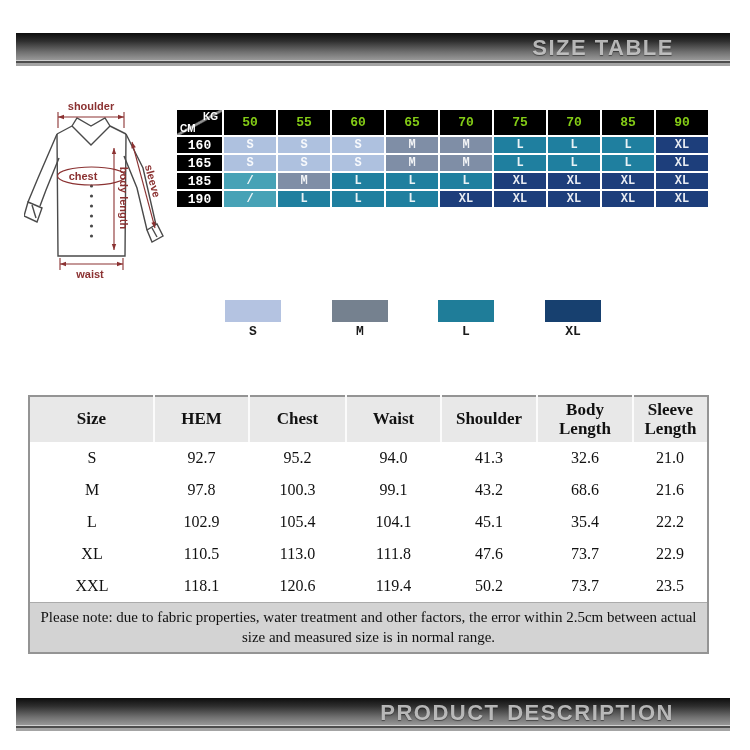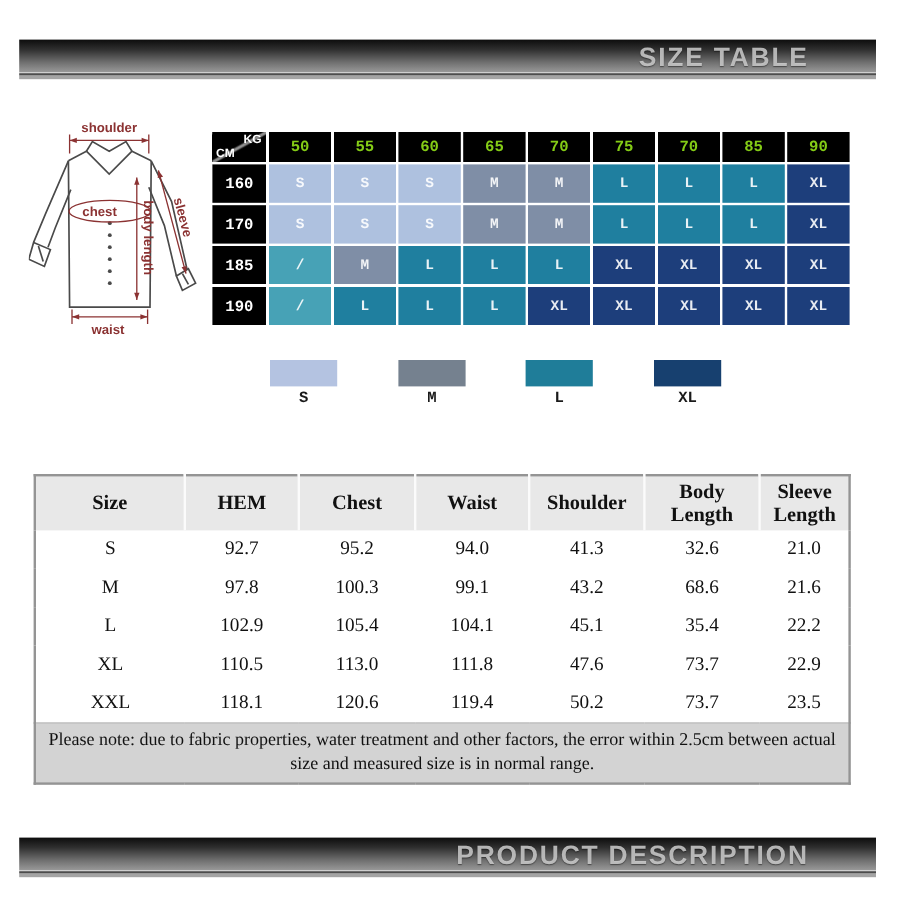--- a/index.html
+++ b/index.html
@@ -26,21 +26,21 @@
   #bottom-bar{top:698px;}
 
   
   #matrix-wrap{position:absolute;left:175px;top:108px;}
   #matrix-wrap table{border-collapse:collapse;table-layout:fixed;}
   #matrix-wrap th,#matrix-wrap td{
     border:2px solid #fff;padding:0;text-align:center;vertical-align:middle;
     overflow:hidden;
   }
   #matrix-wrap thead tr{height:27px;}
-  #matrix-wrap tbody tr{height:34px;}
+  #matrix-wrap tbody tr{height:18px;}
   .m-hdr{background:#000;color:#84cc16;font:bold 13px "Liberation Mono",monospace;}
   .m-rowlbl{background:#000;color:#fff;font:bold 13px "Liberation Mono",monospace;}
   .m-cell{font:bold 12px "Liberation Mono",monospace;color:rgba(255,255,255,0.9);}
   .m-corner{
     position:relative;
     background:#000 linear-gradient(to bottom right,rgba(0,0,0,0) 46%,#8f8f8f 49%,#8f8f8f 52%,rgba(0,0,0,0) 55%);
   }
   .m-corner .kg{position:absolute;top:1px;right:4px;font:bold 10px "Liberation Sans",sans-serif;color:#fff;}
   .m-corner .cm{position:absolute;bottom:1px;left:3px;font:bold 10px "Liberation Sans",sans-serif;color:#fff;}
 
@@ -181,21 +181,21 @@
           <td class="m-cell" style="background: rgb(174, 193, 223);">S</td>
           <td class="m-cell" style="background: rgb(174, 193, 223);">S</td>
           <td class="m-cell" style="background: rgb(127, 142, 166);">M</td>
           <td class="m-cell" style="background: rgb(127, 142, 166);">M</td>
           <td class="m-cell" style="background: rgb(31, 127, 159);">L</td>
           <td class="m-cell" style="background: rgb(31, 127, 159);">L</td>
           <td class="m-cell" style="background: rgb(31, 127, 159);">L</td>
           <td class="m-cell" style="background: rgb(29, 62, 123);">XL</td>
         </tr>
         <tr>
-          <td class="m-rowlbl">170</td>
+          <td class="m-rowlbl">165</td>
           <td class="m-cell" style="background: rgb(174, 193, 223);">S</td>
           <td class="m-cell" style="background: rgb(174, 193, 223);">S</td>
           <td class="m-cell" style="background: rgb(174, 193, 223);">S</td>
           <td class="m-cell" style="background: rgb(127, 142, 166);">M</td>
           <td class="m-cell" style="background: rgb(127, 142, 166);">M</td>
           <td class="m-cell" style="background: rgb(31, 127, 159);">L</td>
           <td class="m-cell" style="background: rgb(31, 127, 159);">L</td>
           <td class="m-cell" style="background: rgb(31, 127, 159);">L</td>
           <td class="m-cell" style="background: rgb(29, 62, 123);">XL</td>
         </tr>

